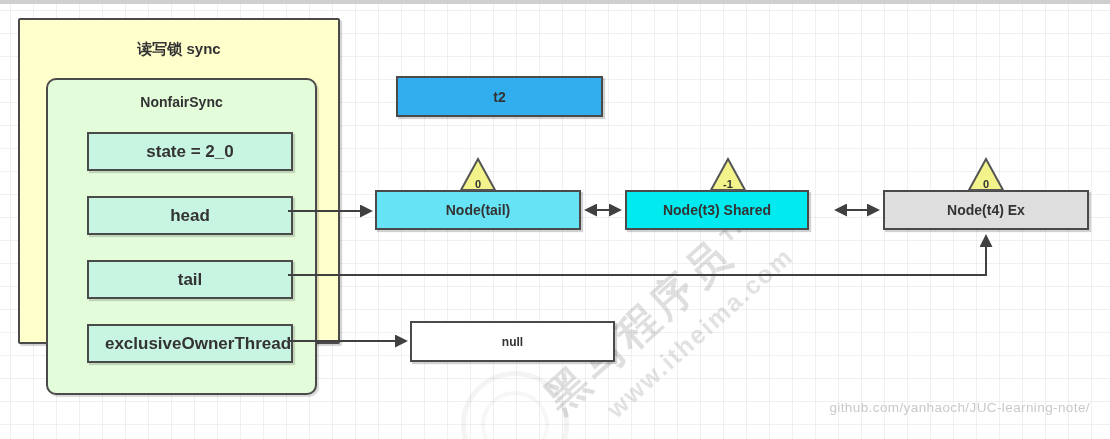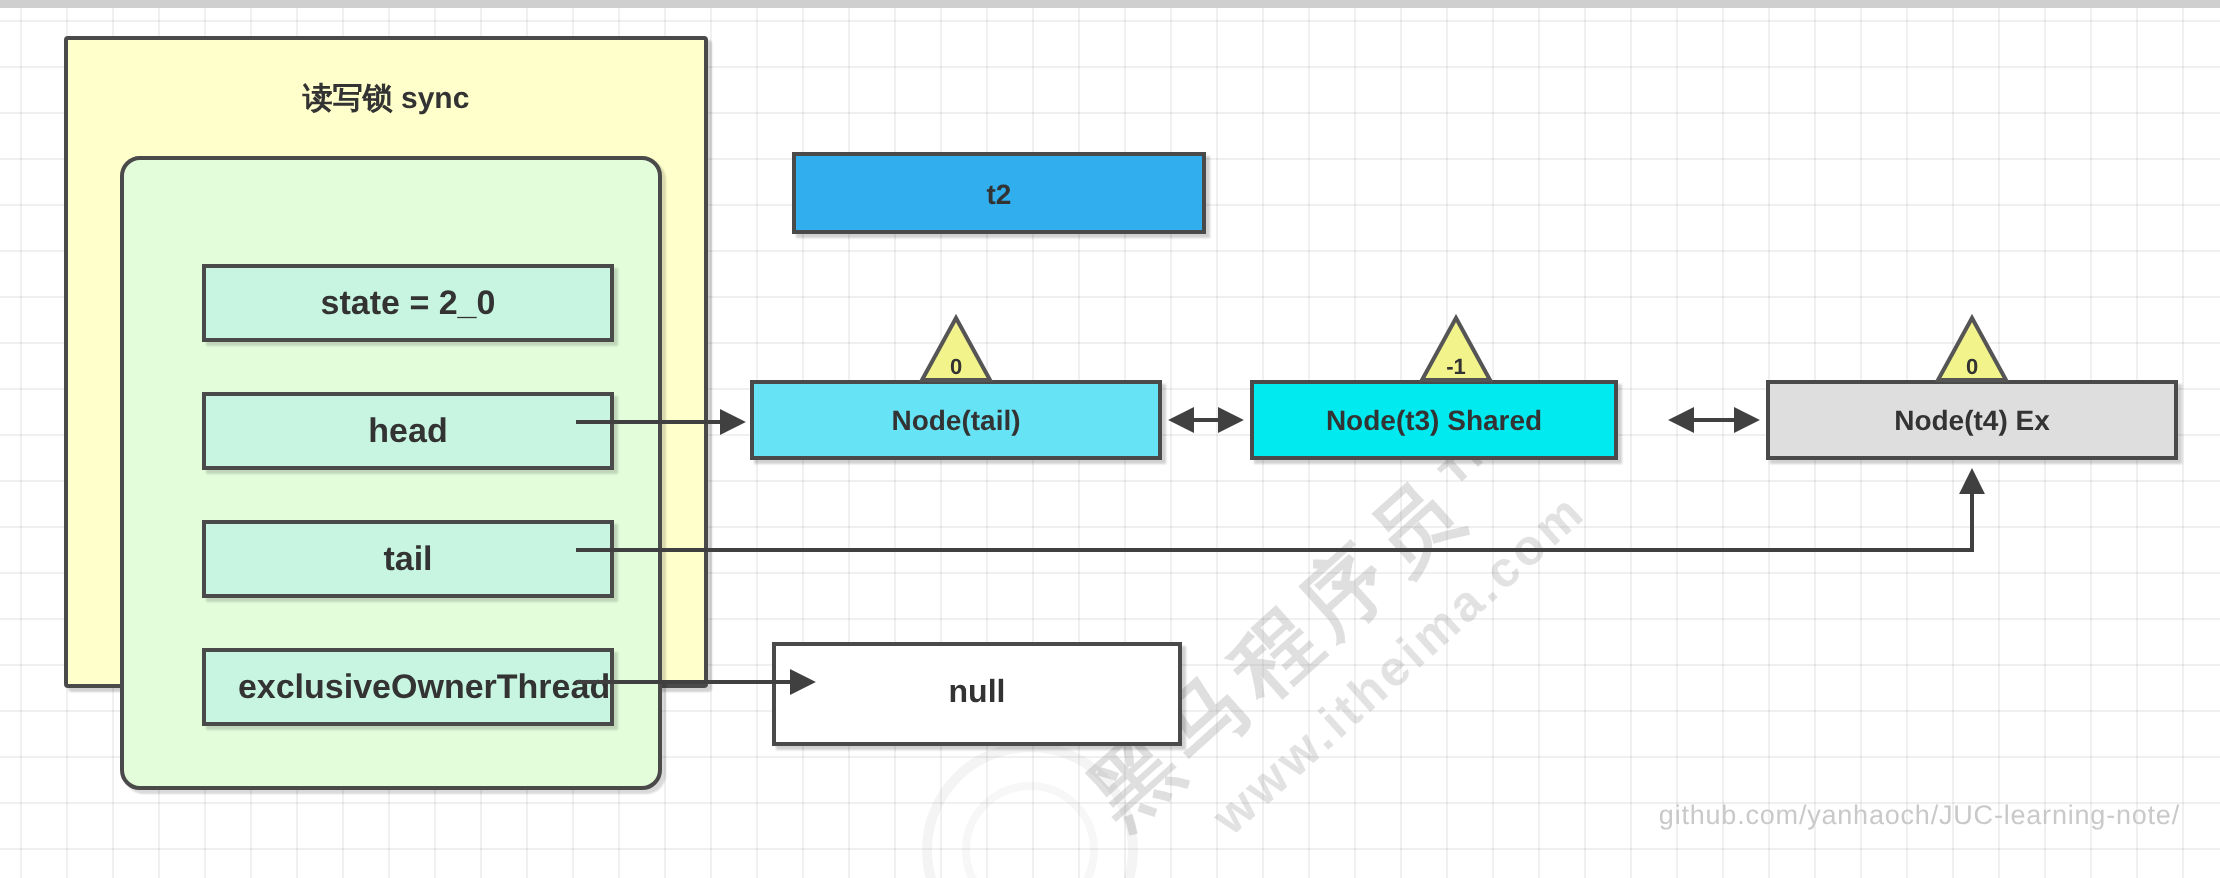--- a/index.html
+++ b/index.html
@@ -13,36 +13,36 @@
       linear-gradient(to bottom, rgba(0,0,0,0.06) 1px, transparent 1px);
     background-size:23px 23px;
     background-position:10px 10px;
   }
   .top-strip{position:absolute;left:0;top:0;width:1110px;height:4px;background:#cfcfcf;z-index:6;}
   .box{
     position:absolute;border:2px solid #4a4a4a;display:flex;
     align-items:center;justify-content:center;font-weight:bold;
     box-shadow:2px 2px 1px rgba(0,0,0,0.18);
   }
-  .outer-box{left:32px;top:18px;width:322px;height:326px;border-radius:2px;z-index:1;display:block;}
+  .outer-box{left:18px;top:18px;width:322px;height:326px;border-radius:2px;z-index:1;display:block;}
   .outer-title{position:absolute;left:0;top:20px;width:100%;height:22px;text-align:center;font-size:15px;font-weight:bold;}
   .inner-box{position:absolute;left:26px;top:58px;width:271px;height:317px;border:2px solid #4a4a4a;border-radius:10px;box-shadow:2px 2px 1px rgba(0,0,0,0.15);}
   .inner-title{position:absolute;left:0;top:14px;width:100%;text-align:center;font-size:14px;font-weight:bold;}
   .field{
     position:absolute;left:39px;width:206px;height:39px;border:2px solid #4a4a4a;
     display:flex;align-items:center;justify-content:center;
     font-size:17px;font-weight:bold;box-shadow:2px 2px 1px rgba(0,0,0,0.15);
   }
   .field-state{top:52px;} .field-head{top:116px;} .field-tail{top:180px;} .field-eot{top:244px;}
   .t2-box{left:396px;top:76px;width:207px;height:41px;font-size:14px;z-index:2;}
   .node{top:190px;height:40px;font-size:14px;z-index:2;}
   .node-1{left:375px;width:206px;}
   .node-2{left:625px;width:184px;}
   .node-3{left:883px;width:206px;}
-  .null-box{left:386px;top:321px;width:205px;height:52px;background:#ffffff;font-size:16px;z-index:2;}
+  .null-box{left:410px;top:321px;width:205px;height:41px;background:#ffffff;font-size:12px;z-index:2;}
   .triangle{position:absolute;width:38px;height:35px;z-index:3;}
   .tri-1{left:459px;top:157px;} .tri-2{left:709px;top:157px;} .tri-3{left:967px;top:157px;}
   .triangle svg{position:absolute;left:0;top:0;}
   .tri-num{position:absolute;left:0;bottom:2px;width:100%;text-align:center;font-size:11px;font-weight:bold;color:#333;}
   .connectors{position:absolute;left:0;top:0;z-index:2;pointer-events:none;}
   .wm-brand{
     position:absolute;left:518px;top:288px;width:264px;text-align:center;
     font-size:42px;font-weight:bold;letter-spacing:5px;color:rgba(150,150,150,0.30);
     transform:rotate(-42deg);z-index:0;white-space:nowrap;
   }
@@ -67,20 +67,21 @@
 
   <div class="wm-brand">黑马程序员™</div>
   <div class="wm-site">www.itheima.com</div>
   <div class="wm-circle"></div>
   <div class="wm-circle-inner"></div>
   <div class="wm-url">github.com/yanhaoch/JUC-learning-note/</div>
 
   <div class="box outer-box" style="background-color: rgb(255, 255, 204);">
     <div class="outer-title">读写锁 sync</div>
     <div class="inner-box" style="background-color: rgb(227, 252, 218);">
+      <div class="inner-title">NonfairSync</div>
       <div class="field field-state" style="background-color: rgb(200, 245, 226);">state = 2_0</div>
       <div class="field field-head" style="background-color: rgb(200, 245, 226);">head</div>
       <div class="field field-tail" style="background-color: rgb(200, 245, 226);">tail</div>
       <div class="field field-eot" style="background-color: rgb(200, 245, 226); padding-left: 16px;">exclusiveOwnerThread</div>
     </div>
   </div>
 
   <div class="box t2-box" style="background-color: rgb(48, 174, 238);">t2</div>
 
   <div class="box node node-1" style="background-color: rgb(102, 228, 245);">Node(tail)</div>

